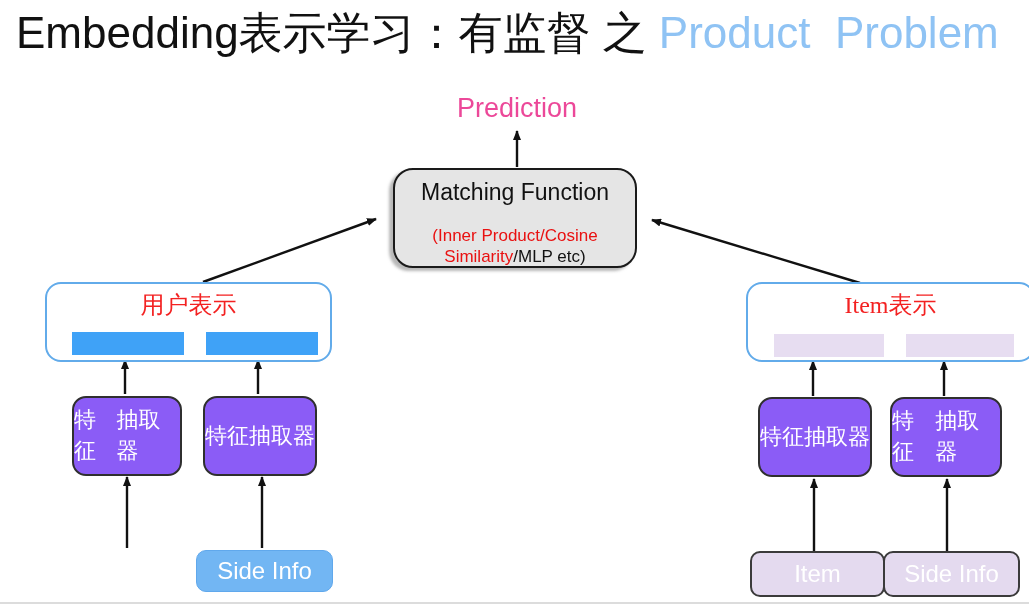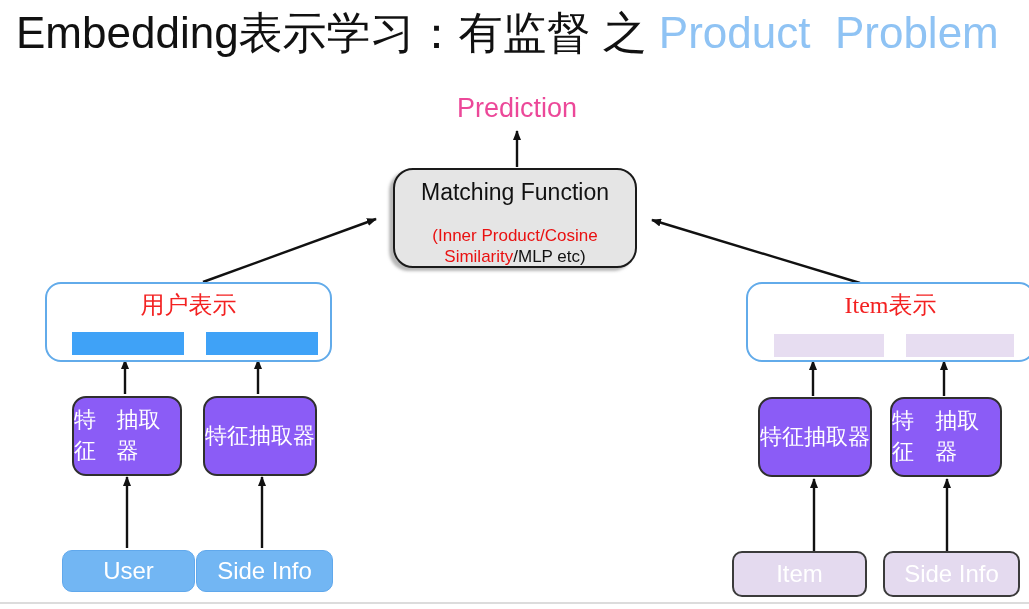--- a/index.html
+++ b/index.html
@@ -117,19 +117,18 @@
   </div>
   <div class="extractor" style="left:758px;top:397px;width:110px;">
     <span>特征</span>
     <span>抽取器</span>
   </div>
   <div class="extractor" style="left:890px;top:397px;width:108px;">
     <span>特征</span>
     <span>抽取器</span>
   </div>
 
-  <div class="input-box blue" style="left:62px;top:550px;width:131px;">User</div>
   <div class="input-box blue" style="left:196px;top:550px;width:135px;">Side Info</div>
-  <div class="input-box purple" style="left:732px;top:551px;width:131px;">Item</div>
+  <div class="input-box purple" style="left:750px;top:551px;width:131px;">Item</div>
   <div class="input-box purple" style="left:883px;top:551px;width:133px;">Side Info</div>
 
   <div class="footer-rule"></div>
 </div>
 
 </body></html>

